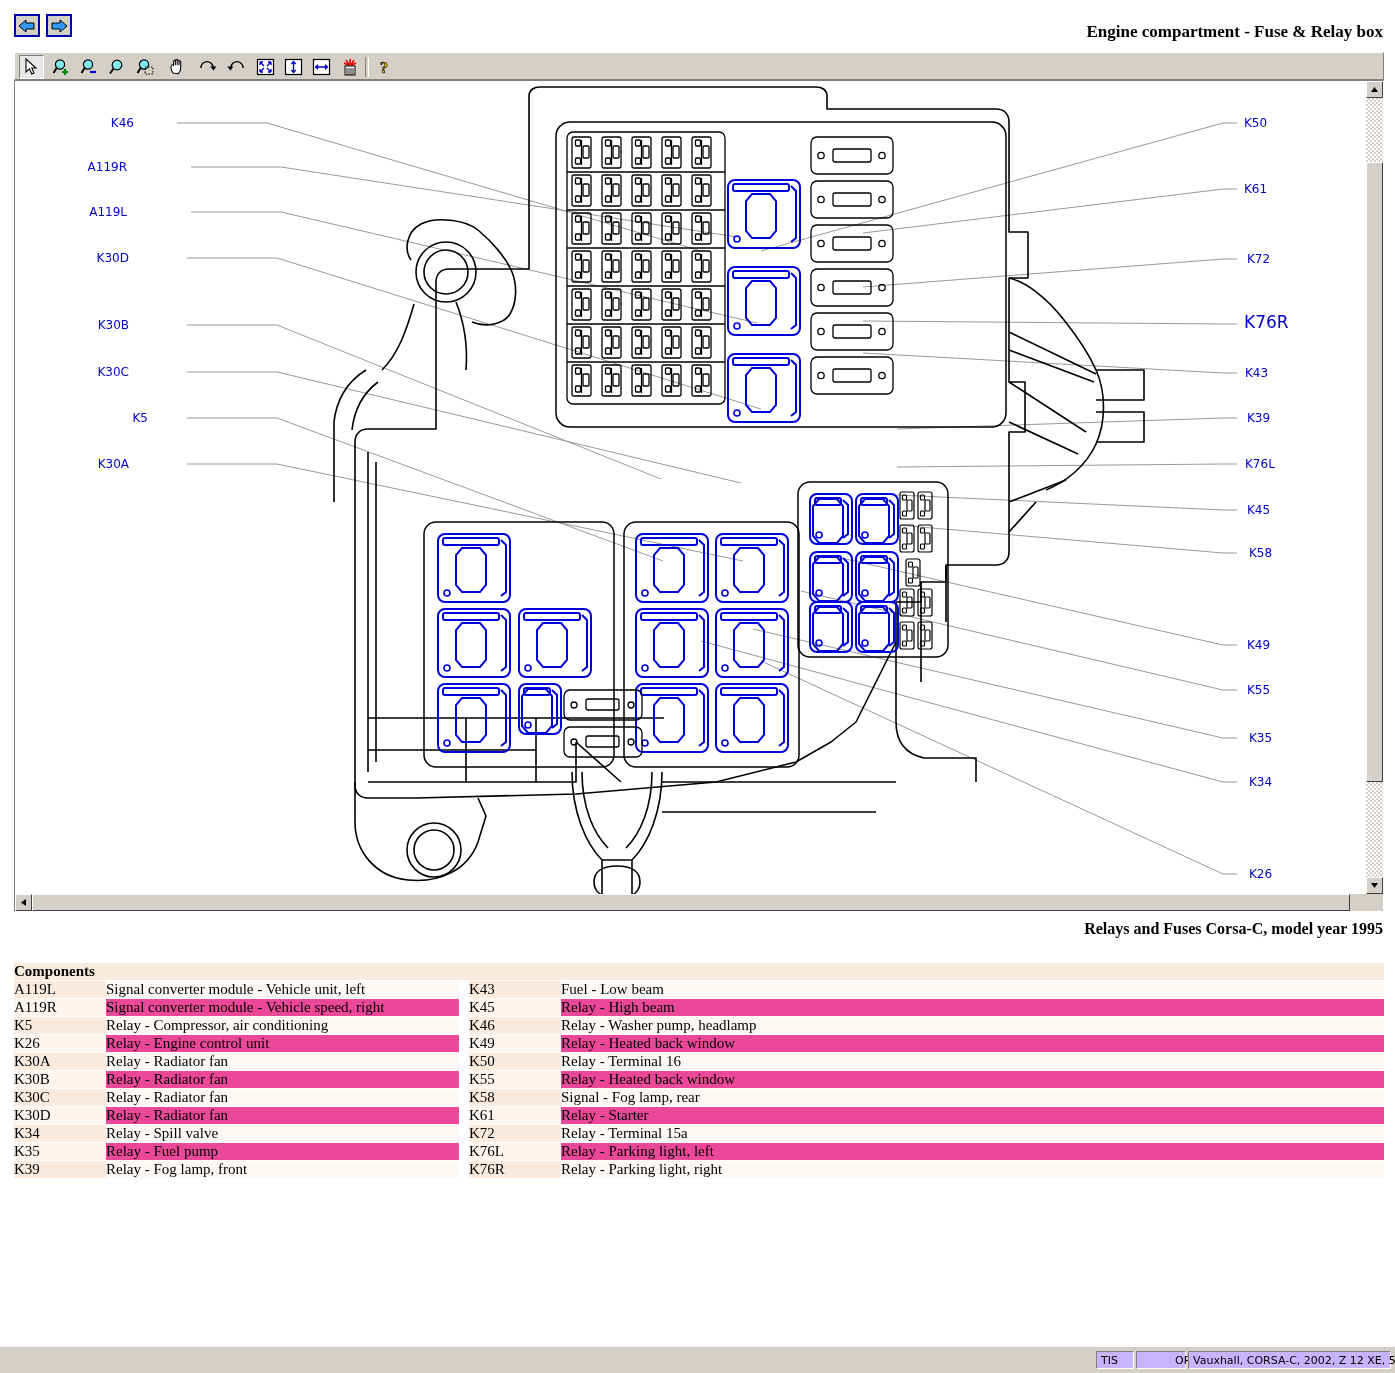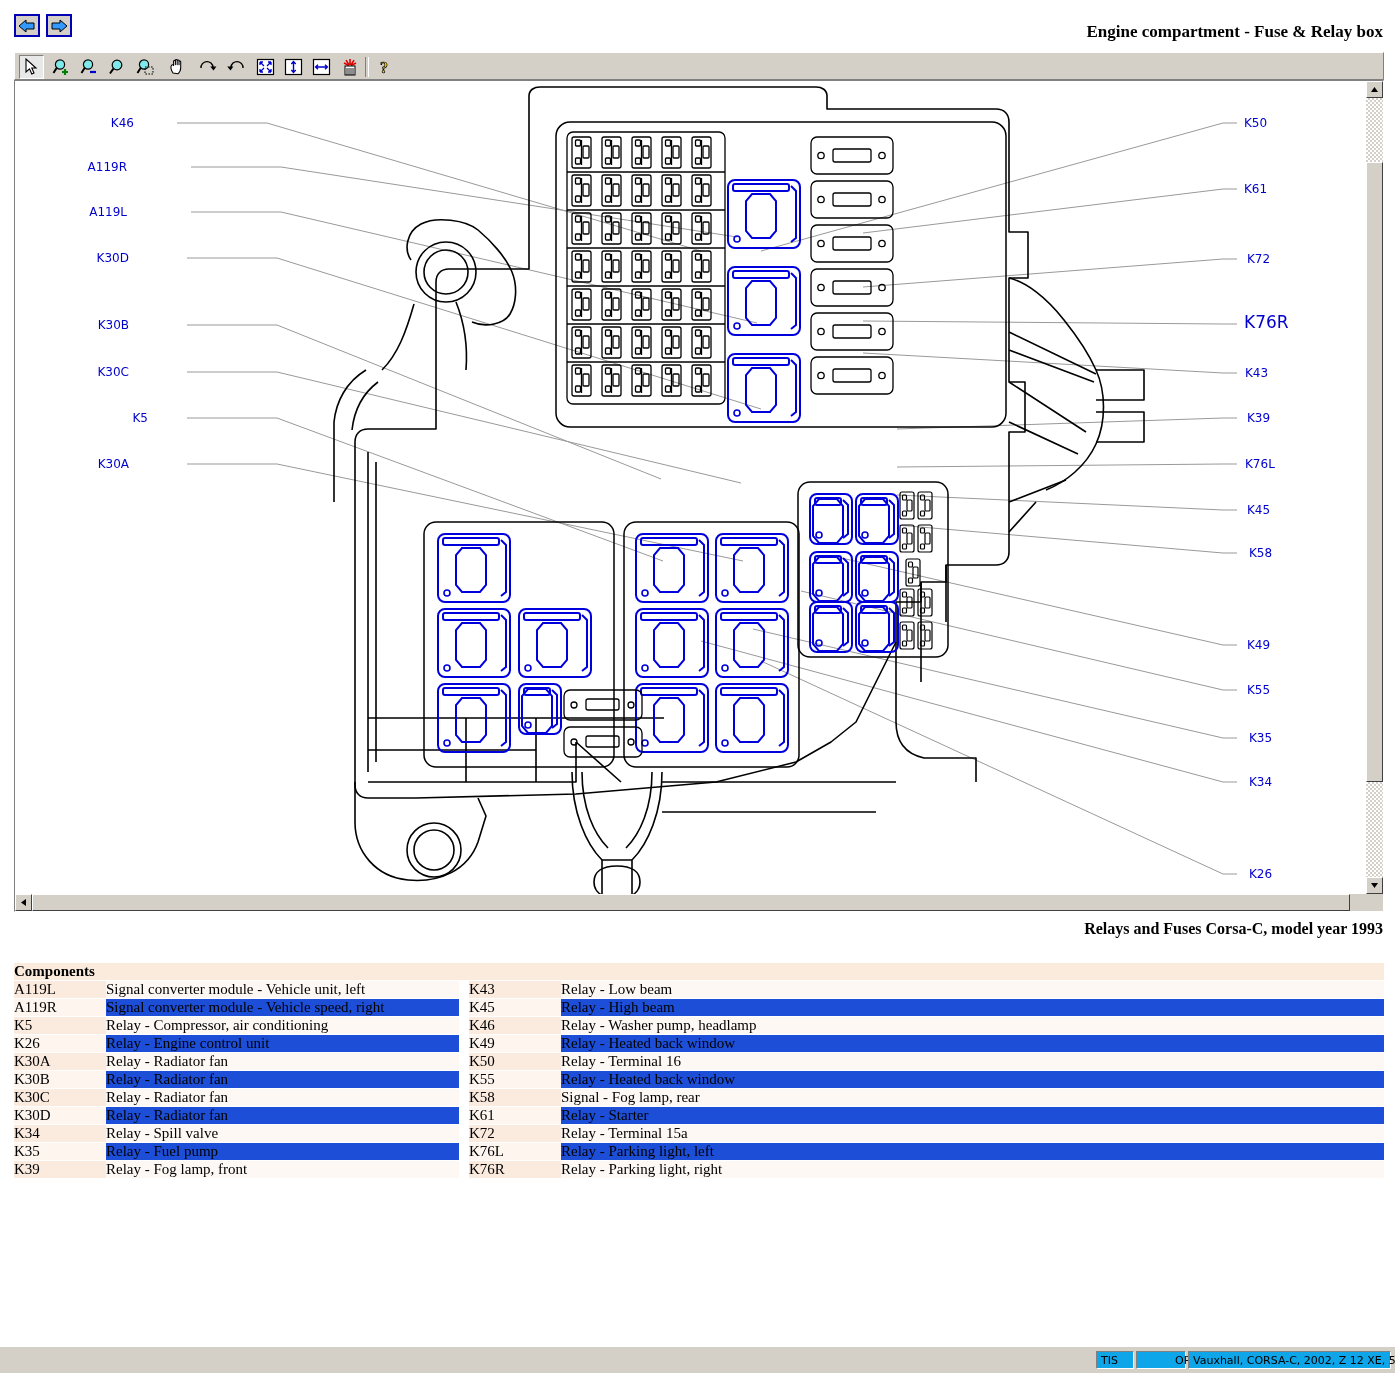--- a/index.html
+++ b/index.html
@@ -54,27 +54,27 @@
   #comp-table{position:absolute;left:14px;top:963px;width:1370px;
               font-family:"Liberation Serif",serif;border-collapse:collapse;}
   #comp-table td,#comp-table th{padding:0;margin:8px;}
   .hdr-cell{background:#faebdd;font-weight:bold;font-size:15px;color:#000;
             text-align:left;padding:7px 0 7px 10px;border-bottom:1px solid #ffffff;}
   .id-cell{background:#fbeade;font-size:15px;color:#000;padding:6px 0 6px 10px;
            width:92px;border-bottom:1px solid #ffffff;vertical-align:middle;}
   .id-cell.alt{background:#fdf5ee;}
   .desc-cell{background:#fdf8f3;font-size:15px;color:#000;padding:6px 0 6px 10px;
              border-bottom:1px solid #ffffff;vertical-align:middle;}
-  .desc-cell.alt{background:#1d4ed8;}
+  .desc-cell.alt{background:#ec4899;}
   .desc-left{width:353px;} .gap-cell{width:10px;background:#ffffff;border:none;}
 
   
   #statusbar{position:absolute;left:0;bottom:0;width:1395px;height:26px;background:#d4d0c8;
              border-top:1px solid #ffffff;}
-  .sb-panel{position:absolute;top:4px;height:18px;background:#0ea5e9;box-sizing:border-box;
+  .sb-panel{position:absolute;top:4px;height:18px;background:#c4b5fd;box-sizing:border-box;
             border-top:1px solid #808080;border-left:1px solid #808080;
             border-right:1px solid #ffffff;border-bottom:1px solid #ffffff;
             font-family:"DejaVu Sans",sans-serif;font-size:11px;color:#000;
             display:flex;align-items:center;padding-left:4px;white-space:nowrap;}
   #sb-tis{left:1096px;width:38px;}
   #sb-opel{left:1136px;width:50px;padding-left:38px;}
   #sb-vehicle{left:1188px;width:203px;}
 </style>
 </head>
 <body>
@@ -680,35 +680,35 @@
     <div class="sb-arrow" style="left:0;top:0;">
       <svg width="5" height="7" viewBox="0 0 5 7">
           <path d="M0 3.5 L5 0 L5 7 Z" fill="#000"></path>
         </svg>
     </div>
     <div class="sb-thumb" style="left:17px;top:0;width:1318px;height:17px;"></div>
   </div>
   <div class="sb-corner"></div>
 </div>
 
-<div id="caption">Relays and Fuses Corsa-C, model year 1993</div>
+<div id="caption">Relays and Fuses Corsa-C, model year 1995</div>
 
 <table id="comp-table">
   <thead>
     <tr>
       <th class="hdr-cell" colspan="5">Components</th>
     </tr>
   </thead>
   <tbody id="comp-body">
       <tr>
         <td class="id-cell">A119L</td>
         <td class="desc-cell desc-left">Signal converter module - Vehicle unit, left</td>
         <td class="gap-cell"></td>
         <td class="id-cell">K43</td>
-        <td class="desc-cell">Relay - Low beam</td>
+        <td class="desc-cell">Fuel - Low beam</td>
       </tr>
       <tr>
         <td class="id-cell alt">A119R</td>
         <td class="desc-cell desc-left alt">Signal converter module - Vehicle speed, right</td>
         <td class="gap-cell"></td>
         <td class="id-cell alt">K45</td>
         <td class="desc-cell alt">Relay - High beam</td>
       </tr>
       <tr>
         <td class="id-cell">K5</td>

